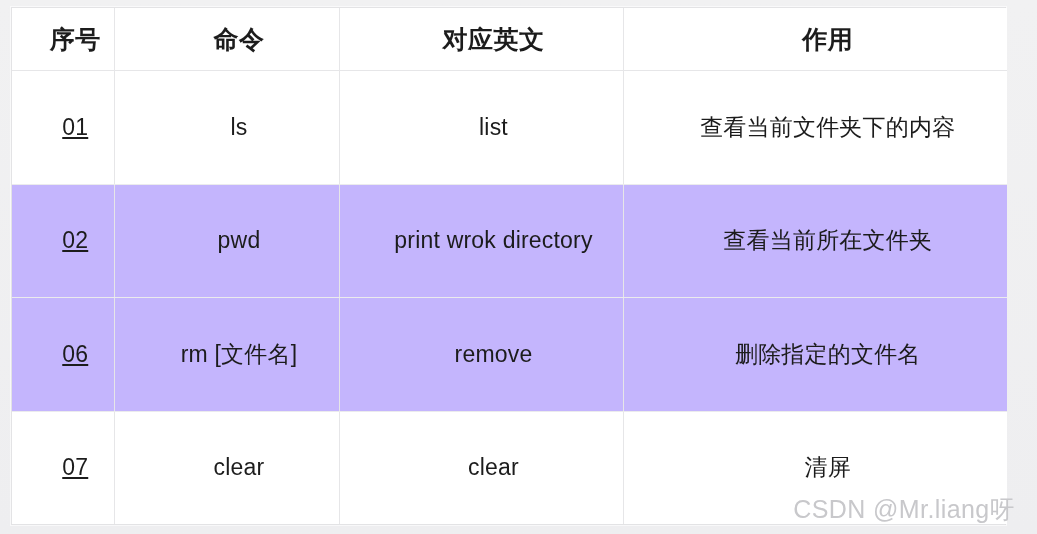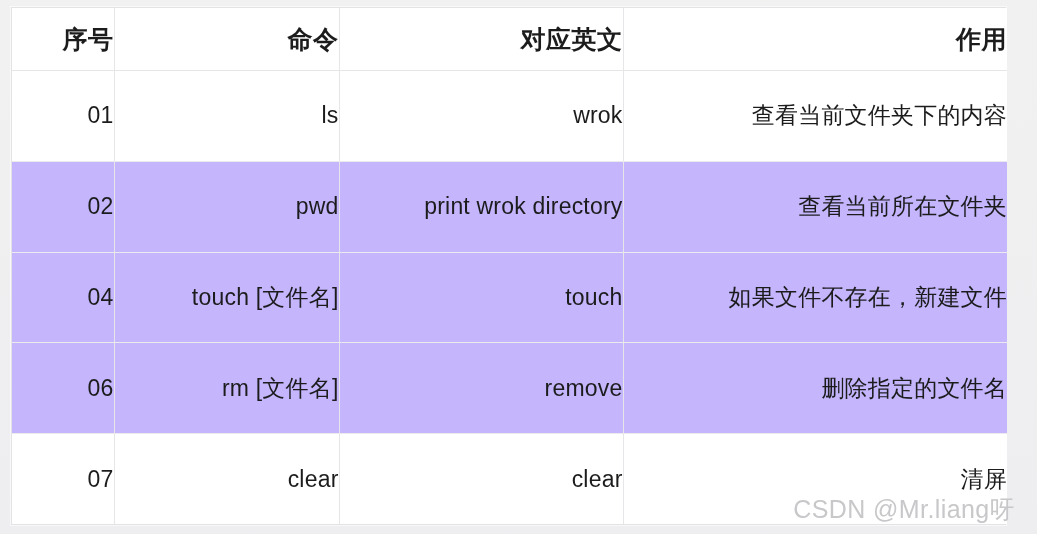--- a/index.html
+++ b/index.html
@@ -40,21 +40,21 @@
   table.cmd-table col.c-seq   { width: 102px; }
   table.cmd-table col.c-cmd   { width: 225px; }
   table.cmd-table col.c-eng   { width: 284px; }
   table.cmd-table col.c-use   { width: 384px; }
 
   table.cmd-table th,
   table.cmd-table td {
     border-right: 1px solid #e6e6e8;
     border-bottom: 1px solid #ebebed;
     padding: 0 0 0 25px;
-    text-align: right;
+    text-align: center;
     vertical-align: middle;
     color: #1c1c1c;
     white-space: nowrap;
     overflow: hidden;
   }
   table.cmd-table th:last-child,
   table.cmd-table td:last-child {
     border-right: none;
   }
   table.cmd-table tr:last-child td {
@@ -80,20 +80,21 @@
   table.cmd-table tbody tr.even td {
     background: #c4b5fd;
   }
   td.col-seq, th.col-seq {
     font-weight: bold;
     letter-spacing: 0.6px;
   }
   tbody td.col-seq {
     font-weight: bold;
     font-size: 23px;
+    text-decoration: underline;
   }
   td.col-use, th.col-use {
     padding-left: 22px;
   }
   .watermark {
     position: absolute;
     right: 22px;
     bottom: 8px;
     font-size: 25px;
     color: #c8c8cb;
@@ -121,34 +122,28 @@
           <th class="col-seq">序号</th>
           <th class="col-cmd">命令</th>
           <th class="col-eng">对应英文</th>
           <th class="col-use">作用</th>
         </tr>
       </thead>
       <tbody>
         <tr class="odd">
           <td class="col-seq">01</td>
           <td class="col-cmd">ls</td>
-          <td class="col-eng">wrok</td>
+          <td class="col-eng">list</td>
           <td class="col-use">查看当前文件夹下的内容</td>
         </tr>
         <tr class="even">
           <td class="col-seq">02</td>
           <td class="col-cmd">pwd</td>
           <td class="col-eng">print wrok directory</td>
           <td class="col-use">查看当前所在文件夹</td>
-        </tr>
-        <tr class="even">
-          <td class="col-seq">04</td>
-          <td class="col-cmd">touch [文件名]</td>
-          <td class="col-eng">touch</td>
-          <td class="col-use">如果文件不存在，新建文件</td>
         </tr>
         <tr class="even">
           <td class="col-seq">06</td>
           <td class="col-cmd">rm [文件名]</td>
           <td class="col-eng">remove</td>
           <td class="col-use">删除指定的文件名</td>
         </tr>
         <tr class="odd">
           <td class="col-seq">07</td>
           <td class="col-cmd">clear</td>

